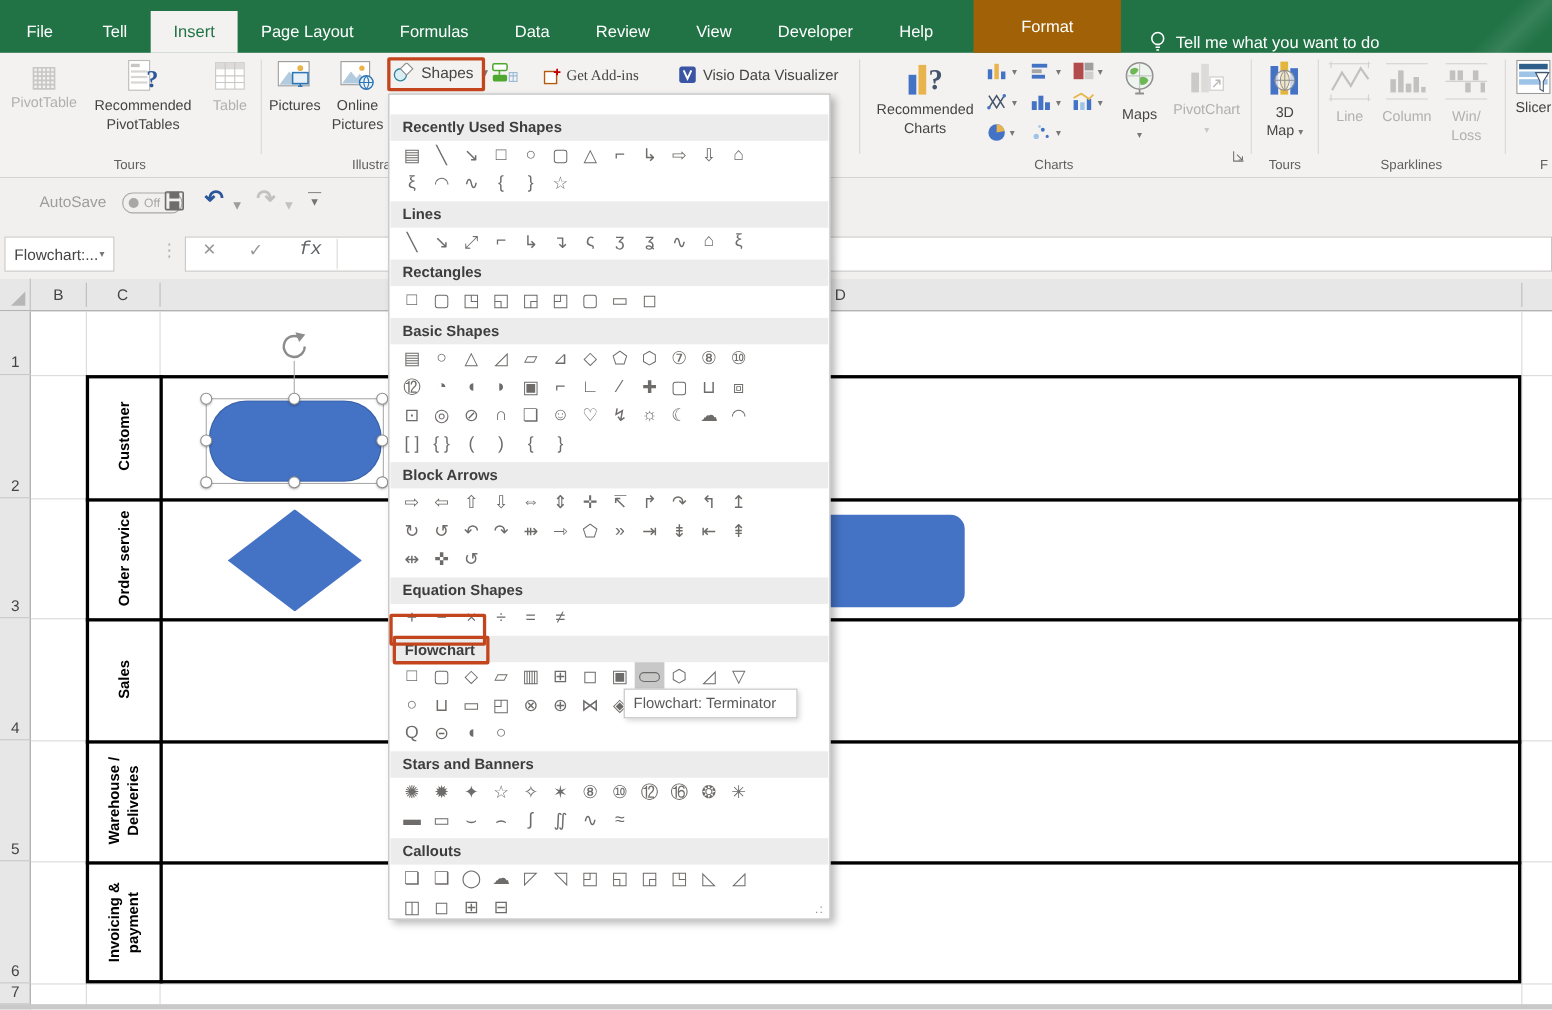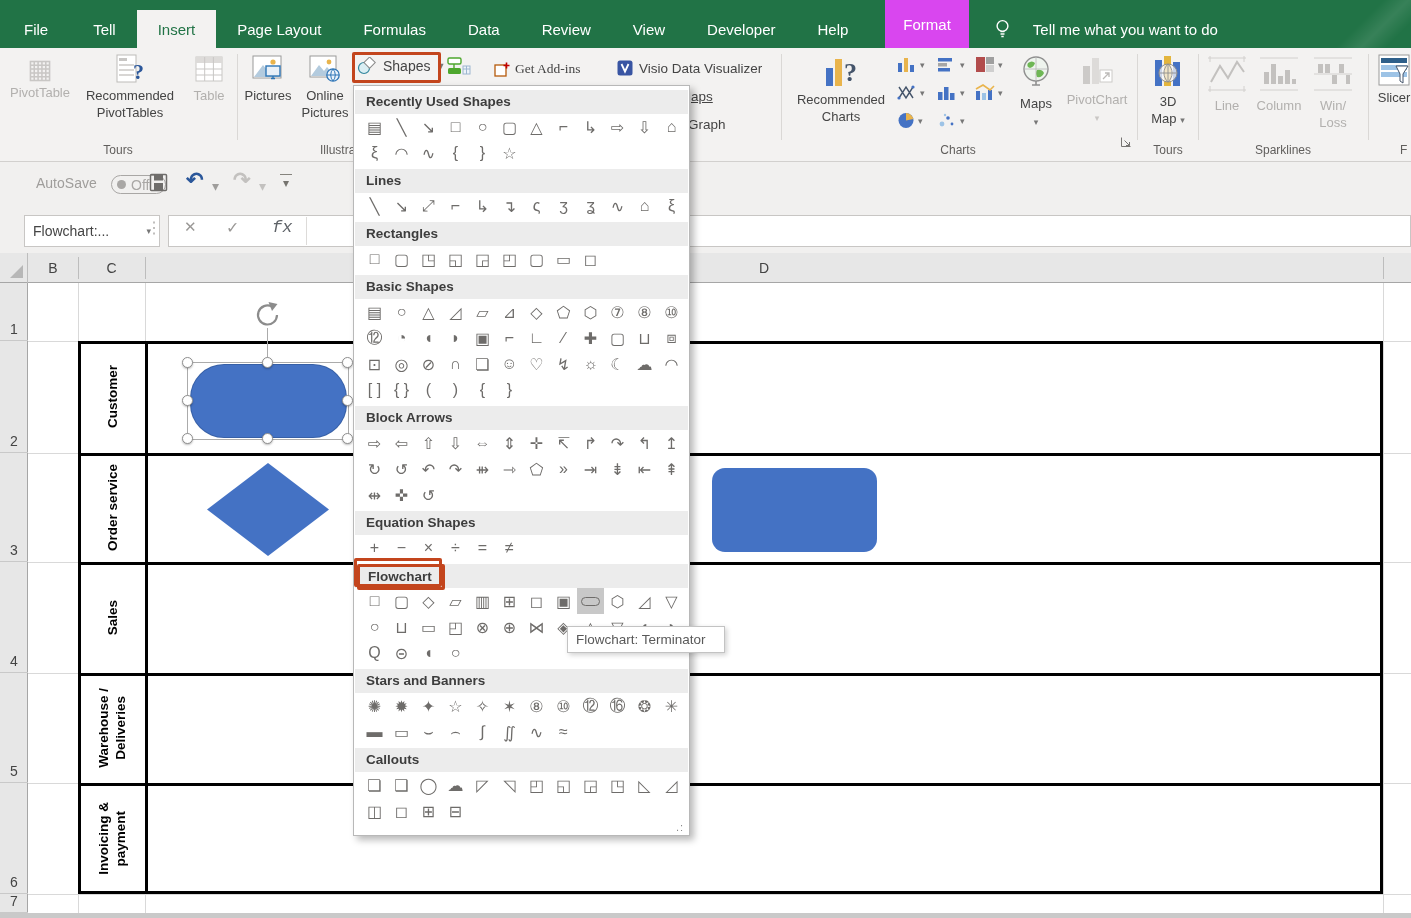--- a/index.html
+++ b/index.html
@@ -6,22 +6,22 @@
   body { font-family:"Liberation Sans", sans-serif; background:#fff; }
   #app { position:relative; width:1411px; height:918px; overflow:hidden; background:#fff; }
 
   
   .tabbar { position:absolute; left:0; top:0; width:1411px; height:48px; background:#217346; display:flex; align-items:stretch; color:#fff; font-size:15px; z-index:5; }
   .tabbar .corner-sheen { position:absolute; right:0; top:0; width:120px; height:48px;
     background:linear-gradient(135deg, rgba(255,255,255,0) 55%, rgba(255,255,255,.10) 70%, rgba(255,255,255,0) 85%); pointer-events:none; }
   .tab { display:flex; align-items:center; padding:0 21px; margin-top:10px; cursor:default; white-space:nowrap; }
   .tab.file { padding:0 24px; }
   .tab.active { background:#f3f2f1; color:#217346; }
-  .tab.contextual { background:#d946ef; padding:0 18px; margin-top:0; align-items:center; }
-  .tellme { display:flex; align-items:center; gap:23px; margin-left:26px; margin-top:10px; }
+  .tab.contextual { background:#a16207; padding:0 43px; margin-top:0; align-items:center; }
+  .tellme { display:flex; align-items:flex-end; gap:9px; margin-left:26px; margin-top:10px; }
 
   
   .ribbon { position:absolute; left:0; top:48px; width:1411px; height:114px; background:#f3f2f1; border-bottom:1px solid #d2d0ce; z-index:1; }
   .rb { position:absolute; text-align:center; color:#444; font-size:13px; line-height:17px; }
   .rb.grayed { color:#b2b0ae; }
   .rb .ric { display:block; margin:0 auto 3px auto; }
   .glyph-icon { font-size:27px; line-height:30px; color:#8c8a88; display:block; }
   .grayed .glyph-icon { color:#c9c7c5; }
   .grouplabel { position:absolute; top:95px; font-size:12px; color:#605e5c; text-align:center; }
   .gsep { position:absolute; top:6px; height:86px; width:1px; background:#dad8d6; }
@@ -29,24 +29,24 @@
   .grayed .caret { color:#c9c7c5; }
   .shapes-btn { position:absolute; left:357px; top:9px; display:flex; align-items:center; gap:6px; font-size:14px; color:#444; }
   .chartgrid-cell { position:absolute; display:flex; align-items:center; gap:3px; }
 
   
   .annot { position:absolute; border:3px solid #C3451D; border-radius:2px; z-index:30; pointer-events:none; }
 
   
   .chromeband { position:absolute; left:0; top:162px; width:1411px; height:91px; background:#f1f0ef; z-index:1; }
   .qat-item { position:absolute; color:#9f9d9b; font-size:14px; }
-  .autosave-pill { position:absolute; left:111px; top:13px; width:55px; height:19px; border:1px solid #a9a7a5; border-radius:10px; display:flex; align-items:center; gap:5px; padding:0 5px; color:#a9a7a5; font-size:14px; }
+  .autosave-pill { position:absolute; left:111px; top:13px; width:55px; height:19px; border:1px solid #a9a7a5; border-radius:10px; display:flex; align-items:center; gap:5px; padding:0 5px; color:#a9a7a5; font-size:11px; }
   .autosave-pill .dot { width:9px; height:9px; border-radius:50%; background:#a9a7a5; }
   .fml-white { position:absolute; left:168px; top:53px; width:1243px; height:32px; background:#fff; border:1px solid #c8c6c4; }
-  .namebox { position:absolute; left:24px; top:53px; width:136px; height:32px; background:#fff; border:1px solid #c8c6c4; font-size:14px; color:#444; display:flex; align-items:center; padding:0 8px; justify-content:space-between; }
+  .namebox { position:absolute; left:4px; top:53px; width:100px; height:32px; background:#fff; border:1px solid #c8c6c4; font-size:14px; color:#444; display:flex; align-items:center; padding:0 8px; justify-content:space-between; }
   .fbtn { position:absolute; top:56px; font-size:16px; color:#9a9896; }
 
   
   .sheet { position:absolute; left:0; top:253px; width:1411px; height:665px; background:#fff; }
   .colhdr { position:absolute; left:0; top:0; width:1411px; height:30px; background:#e7e7e7; border-bottom:1px solid #a6a6a6; }
   .colhdr .cl { position:absolute; top:0; height:30px; line-height:30px; text-align:center; font-size:14px; color:#444; }
   .colhdr .cdiv { position:absolute; top:4px; height:22px; width:1px; background:#bdbdbd; }
   .selall { position:absolute; left:0; top:0; width:28px; height:30px; border-right:1px solid #bdbdbd; }
   .selall i { position:absolute; right:4px; bottom:5px; width:0; height:0; border-left:13px solid transparent; border-bottom:13px solid #b7b7b7; }
   .rowhdrcol { position:absolute; left:0; top:30px; width:28px; height:635px; background:#e7e7e7; border-right:1px solid #a6a6a6; }
@@ -62,21 +62,21 @@
   .lblcell { position:absolute; left:81px; width:62px; display:flex; flex-direction:row; align-items:center; justify-content:center; gap:2px; }
   .vtext { writing-mode:vertical-rl; transform:rotate(180deg); font-weight:700; font-size:13.5px; color:#000; white-space:nowrap; }
 
   
   .shape { position:absolute; background:#4472C4; }
   .selframe { position:absolute; left:188px; top:363px; width:160px; height:76px; outline:1px solid #ababab; }
   .hdl { position:absolute; width:11px; height:11px; border-radius:50%; background:#fff; border:1.5px solid #8f8f8f; box-shadow:0 1px 2px rgba(0,0,0,.25); z-index:4; }
   .stem { position:absolute; left:267px; top:328px; width:1px; height:35px; background:#ababab; }
 
   
-  .menu { position:absolute; left:353px; top:85px; width:337px; height:751px; background:#fff; border:1px solid #b8b8b8; box-shadow:4px 4px 7px rgba(0,0,0,.28); z-index:10; padding-top:1px; }
+  .menu { position:absolute; left:353px; top:85px; width:402px; height:751px; background:#fff; border:1px solid #b8b8b8; box-shadow:4px 4px 7px rgba(0,0,0,.28); z-index:10; padding-top:15px; }
   .menu-header { height:24px; margin:3px 1px 0 1px; background:#ececec; line-height:24px; font-weight:700; font-size:13.5px; color:#3d3d3d; padding-left:11px; }
   .menu-header.annotated b { display:inline-block; border:3px solid #C3451D; border-radius:2px; line-height:20px; padding:0 10px 0 8px; margin-left:-9px; font-weight:700; }
   .menu-row { display:flex; padding-left:7px; height:26px; align-items:center; }
   .shape-cell { width:27px; height:26px; display:flex; align-items:center; justify-content:center; font-size:16px; color:#6e6c6a; cursor:default; }
   .shape-cell.hl { background:#c8c8c8; }
   .shape-cell .pill { display:block; width:19px; height:9px; border:1.5px solid #6e6c6a; border-radius:5px; }
   .grip { position:absolute; right:5px; bottom:2px; color:#8a8a8a; font-size:11px; letter-spacing:1px; }
 
   
   .tooltip { position:absolute; left:567px; top:626px; width:158px; height:27px; background:#fff; border:1px solid #c3c3c3; box-shadow:2px 2px 5px rgba(0,0,0,.18); font-size:13.5px; color:#595959; line-height:25px; padding-left:8px; z-index:40; }

